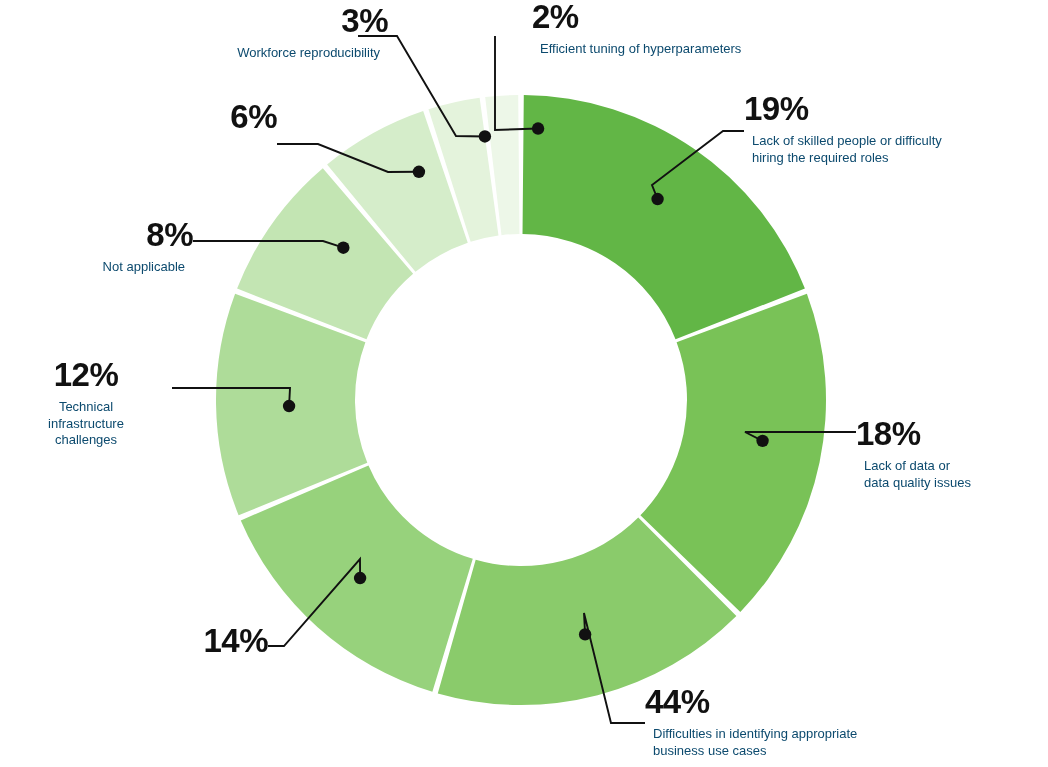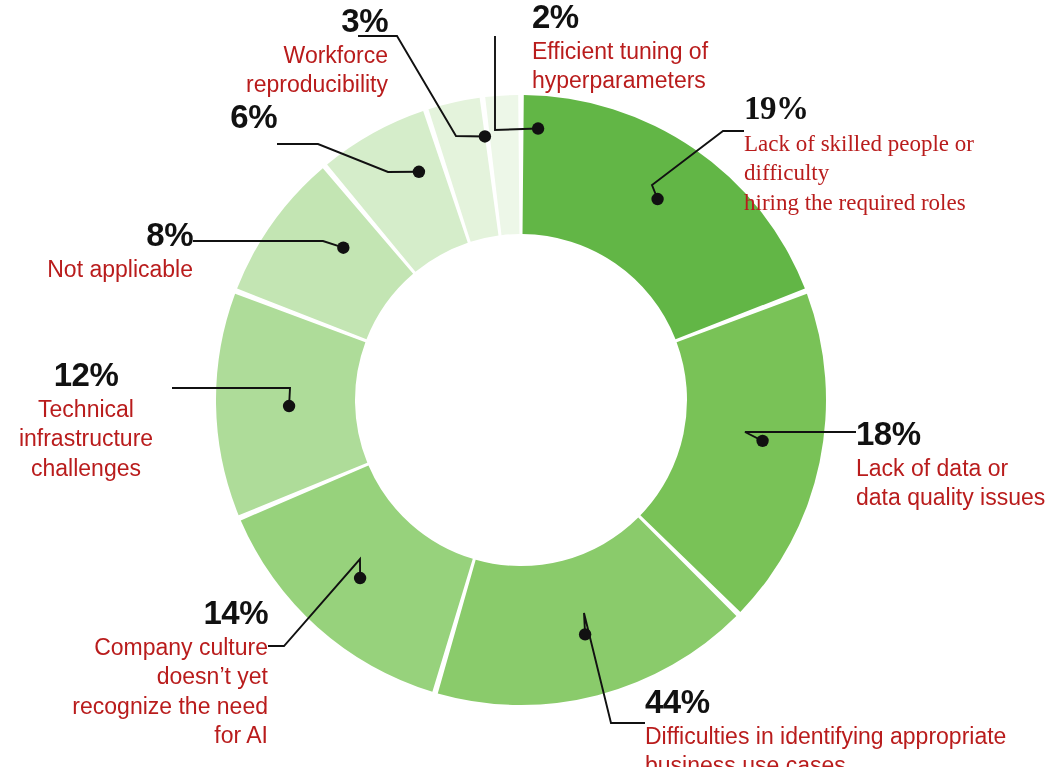--- a/index.html
+++ b/index.html
@@ -27,34 +27,34 @@
   .pct {
     font-weight: 700;
     font-size: 33px;
     color: #111111;
     letter-spacing: -0.5px;
     line-height: 1.0;
     white-space: nowrap;
     margin: 0 0 4px 0;
   }
   .desc {
-    font-size: 23px;
-    color: #b91c1c;
+    font-size: 13px;
+    color: #0c4a6e;
     line-height: 1.28;
-    margin: 0;
+    margin: 8px;
     white-space: pre-line;
   }
   .ta-left  { text-align: left; }
   .ta-right { text-align: right; }
 
   
-  #co-19 { left: 744px; top: 92px;  width: 304px; font-family: Liberation Serif, serif; }
+  #co-19 { left: 744px; top: 92px;  width: 304px; }
   #co-18 { left: 856px; top: 417px; width: 192px; }
   #co-17 { left: 645px; top: 685px; width: 403px; }
-  #co-14 { left: 0px;   top: 596px; width: 268px; padding-left: 40px; }
+  #co-14 { left: 0px;   top: 624px; width: 268px; padding-left: 40px; }
   #co-12 { left: 0px;   top: 358px; width: 172px; text-align: center; }
   #co-8  { left: 0px;   top: 218px; width: 193px; }
   #co-6  { left: 0px;   top: 100px; width: 277px; }
   #co-3  { left: 140px; top: 4px;   width: 248px; }
   #co-2  { left: 532px; top: 0px;   width: 340px; }
 </style>
 </head>
 <body>
 
 <div id="stage">
@@ -106,22 +106,20 @@
   </div>
 
   <div class="callout ta-left" id="co-17">
     <div class="pct">44%</div>
     <div class="desc">Difficulties in identifying appropriate
 business use cases</div>
   </div>
 
   <div class="callout ta-right" id="co-14">
     <div class="pct">14%</div>
-    <div class="desc">Company culture doesn’t yet
-recognize the need for AI</div>
   </div>
 
   <div class="callout ta-right" id="co-12">
     <div class="pct">12%</div>
     <div class="desc">Technical
 infrastructure
 challenges</div>
   </div>
 
   <div class="callout ta-right" id="co-8">

